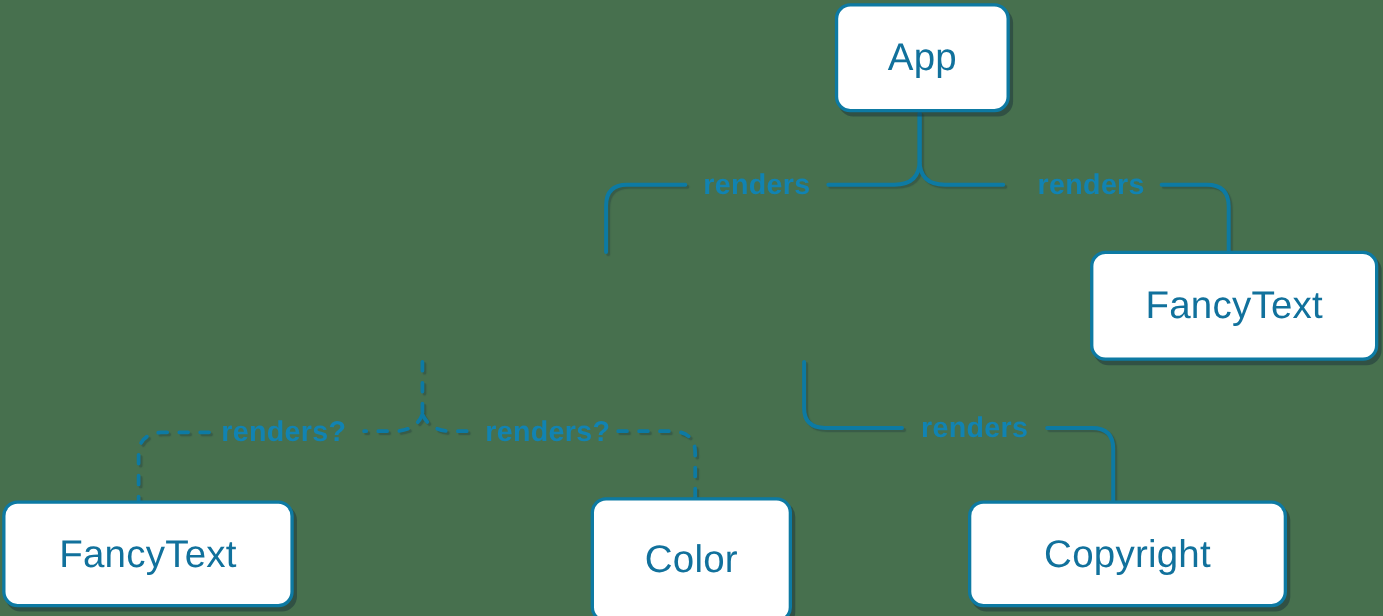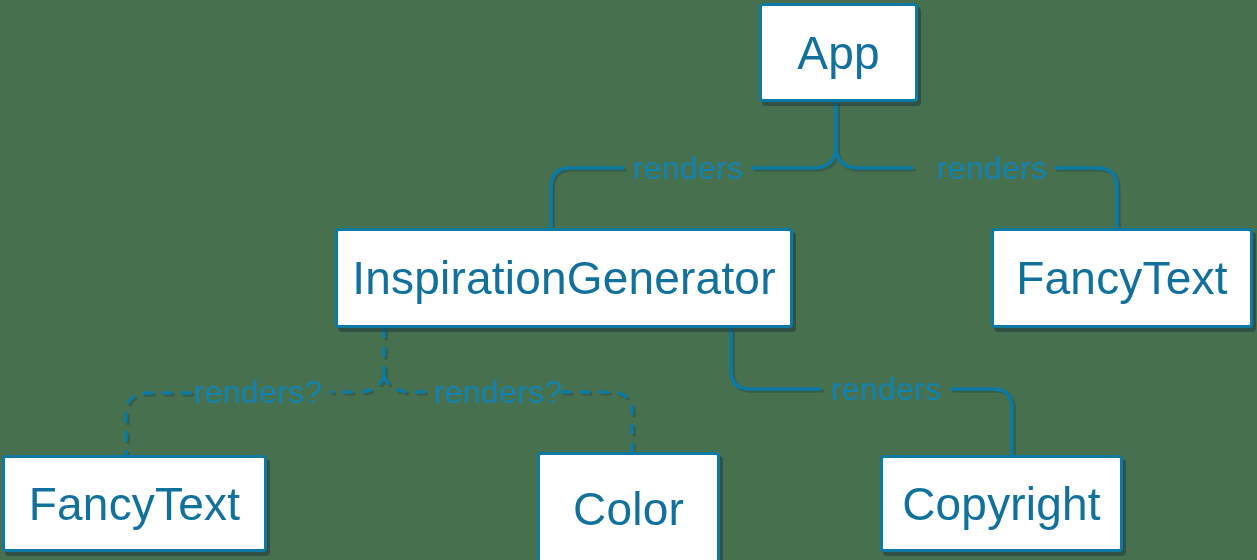--- a/index.html
+++ b/index.html
@@ -31,34 +31,34 @@
     stroke-dasharray: 8 11;
   }
   .node {
     position: absolute;
     box-sizing: border-box;
     display: flex;
     align-items: center;
     justify-content: center;
     background: var(--node-fill, #ffffff);
     border: 3px solid var(--accent, #0d7aa3);
-    border-radius: 4px;
+    border-radius: 14px;
     box-shadow: 3px 4px 0 rgba(22,44,58,0.45);
     color: var(--node-text, #11719c);
-    font-size: 46px;
+    font-size: 35px;
     font-weight: 500;
     letter-spacing: 0.2px;
     white-space: nowrap;
   }
   .edge-label {
     position: absolute;
     transform: translate(-50%, -50%);
     color: var(--label-text, #1183b2);
-    font-size: 32px;
-    font-weight: 400;
+    font-size: 26px;
+    font-weight: 700;
     letter-spacing: 0.3px;
     white-space: nowrap;
   }
 </style>
 </head>
 <body style="--background: #47704e; --accent: #0d7aa3; --node-fill: #ffffff; --node-text: #11719c; --label-text: #1183b2;">
 
 <div class="canvas">
 
   <svg class="edges" viewBox="0 0 1257 560" xmlns="http://www.w3.org/2000/svg">
@@ -78,37 +78,34 @@
     <path class="edge dashed" d="M 190 393 L 146 393 Q 126 395 126 413 L 126 455"></path>
 
     <path class="edge dashed" d="M 384 377 Q 391 391 408 392 L 434 392"></path>
     <path class="edge dashed" d="M 562 392 L 612 392 Q 632 393 632 412 L 632 452"></path>
   </svg>
 
   <div class="node" style="left:759px; top:3px; width:159px; height:99px;">
     <span>App</span>
   </div>
 
-  <div class="node" style="left:335px; top:228px; width:458px; height:100px;">
-    <span>InspirationGenerator</span>
-  </div>
 
   <div class="node" style="left:991px; top:228px; width:262px; height:100px;">
     <span>FancyText</span>
   </div>
 
   <div class="node" style="left:2px; top:455px; width:265px; height:97px;">
     <span>FancyText</span>
   </div>
 
   <div class="node" style="left:537px; top:452px; width:183px; height:114px;">
     <span>Color</span>
   </div>
 
-  <div class="node" style="left:880px; top:455px; width:243px; height:97px;">
+  <div class="node" style="left:880px; top:455px; width:290px; height:97px;">
     <span>Copyright</span>
   </div>
 
   <span class="edge-label" style="left:688px; top:168px;">renders</span>
 
   <span class="edge-label" style="left:992px; top:168px;">renders</span>
 
   <span class="edge-label" style="left:886px; top:389px;">renders</span>
 
   <span class="edge-label" style="left:258px; top:392px;">renders?</span>

